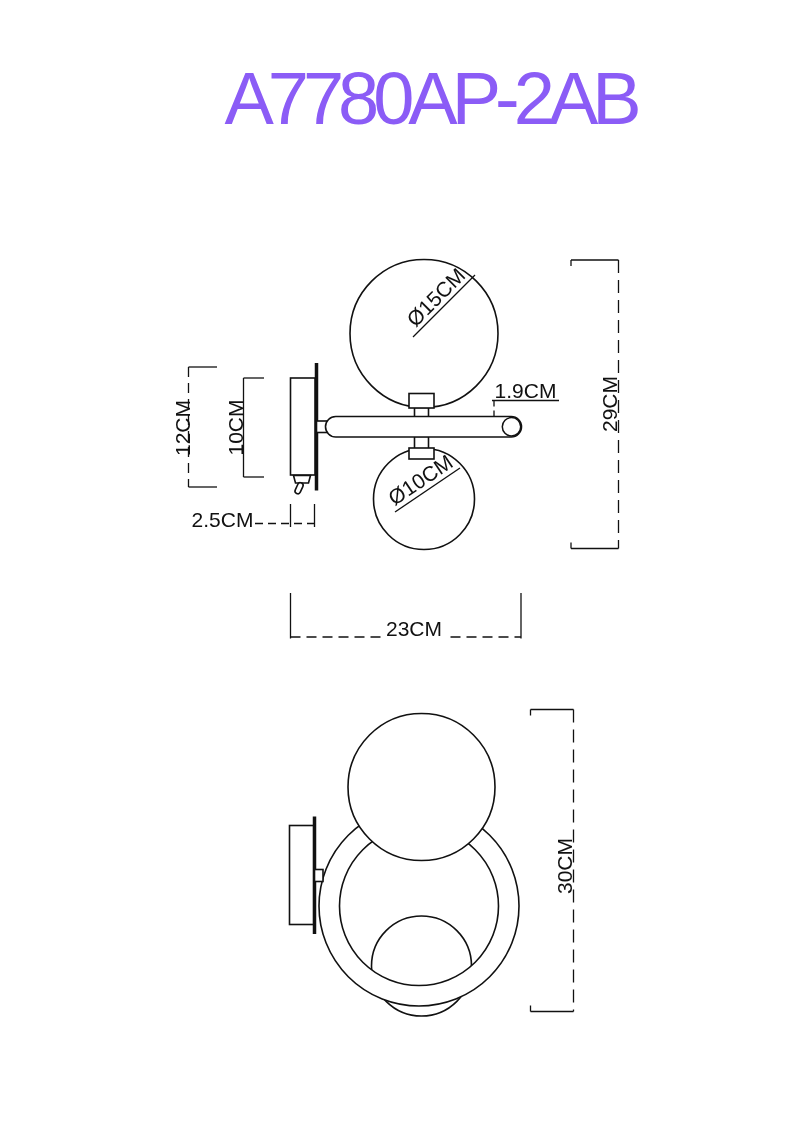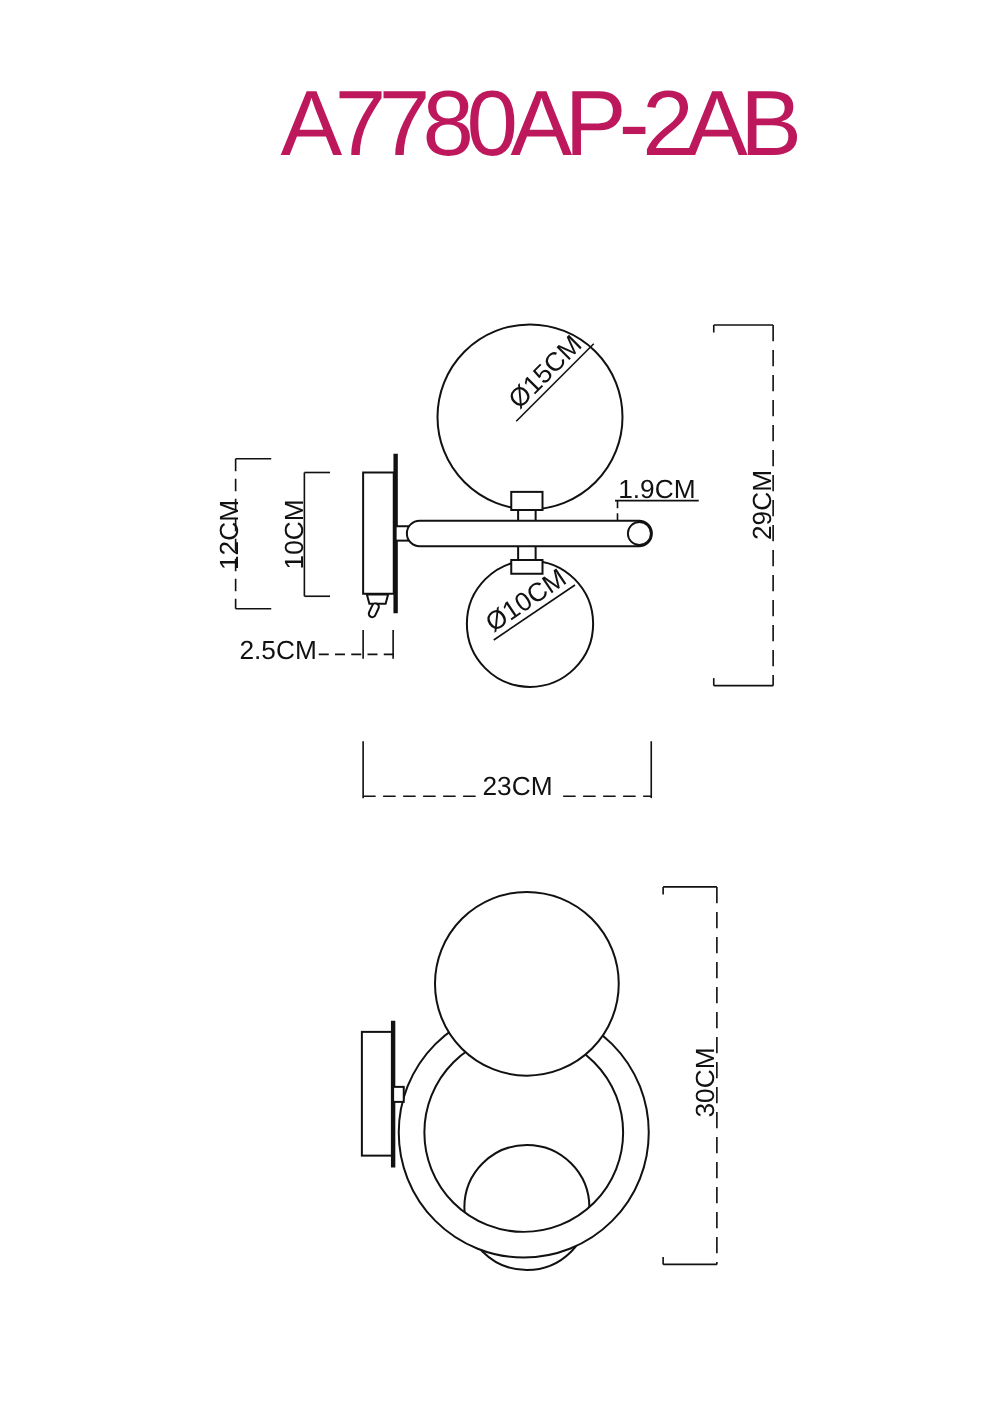--- a/index.html
+++ b/index.html
@@ -10,21 +10,21 @@
     font-family:"Liberation Sans",sans-serif;
     overflow:hidden;
   }
   .title{
     position:absolute;
     left:430px;top:62px;
     transform:translateX(-50%);
     font-size:74px;
     letter-spacing:-6px;
     line-height:1;
-    color:#be185d;
+    color:#8b5cf6;
     white-space:nowrap;
   }
   svg{position:absolute;left:0;top:0;}
   svg text{
     font-family:"Liberation Sans",sans-serif;
     font-size:21px;
     fill:#111;
   }
   .outline{fill:#fff;stroke:#111;stroke-width:1.6;}
   .dimline{stroke:#111;stroke-width:1.3;fill:none;}

